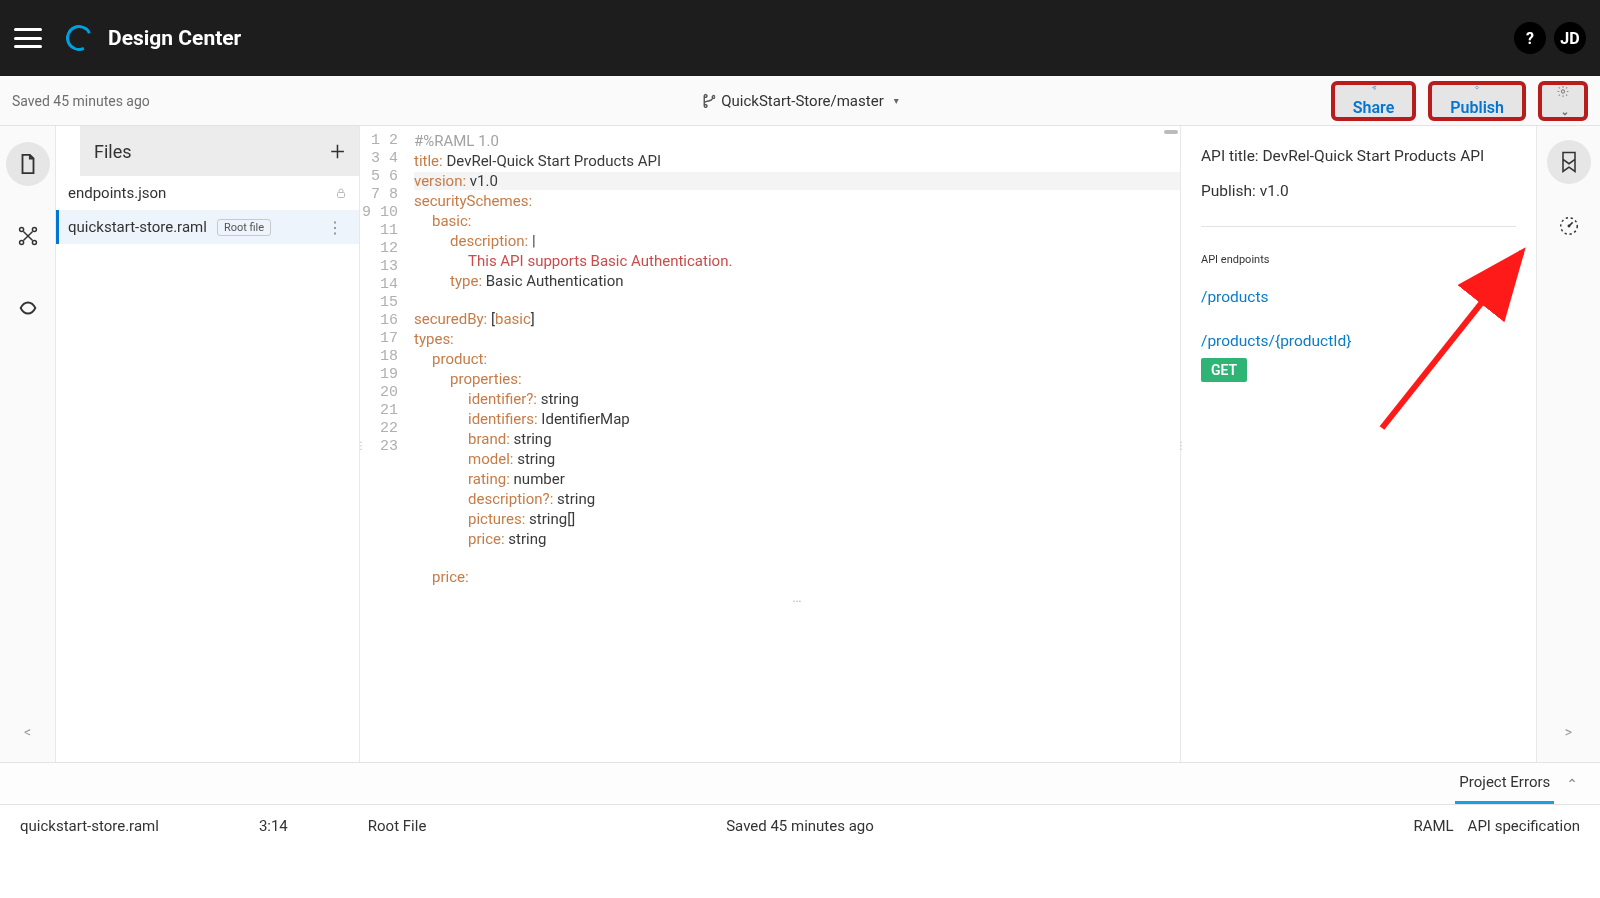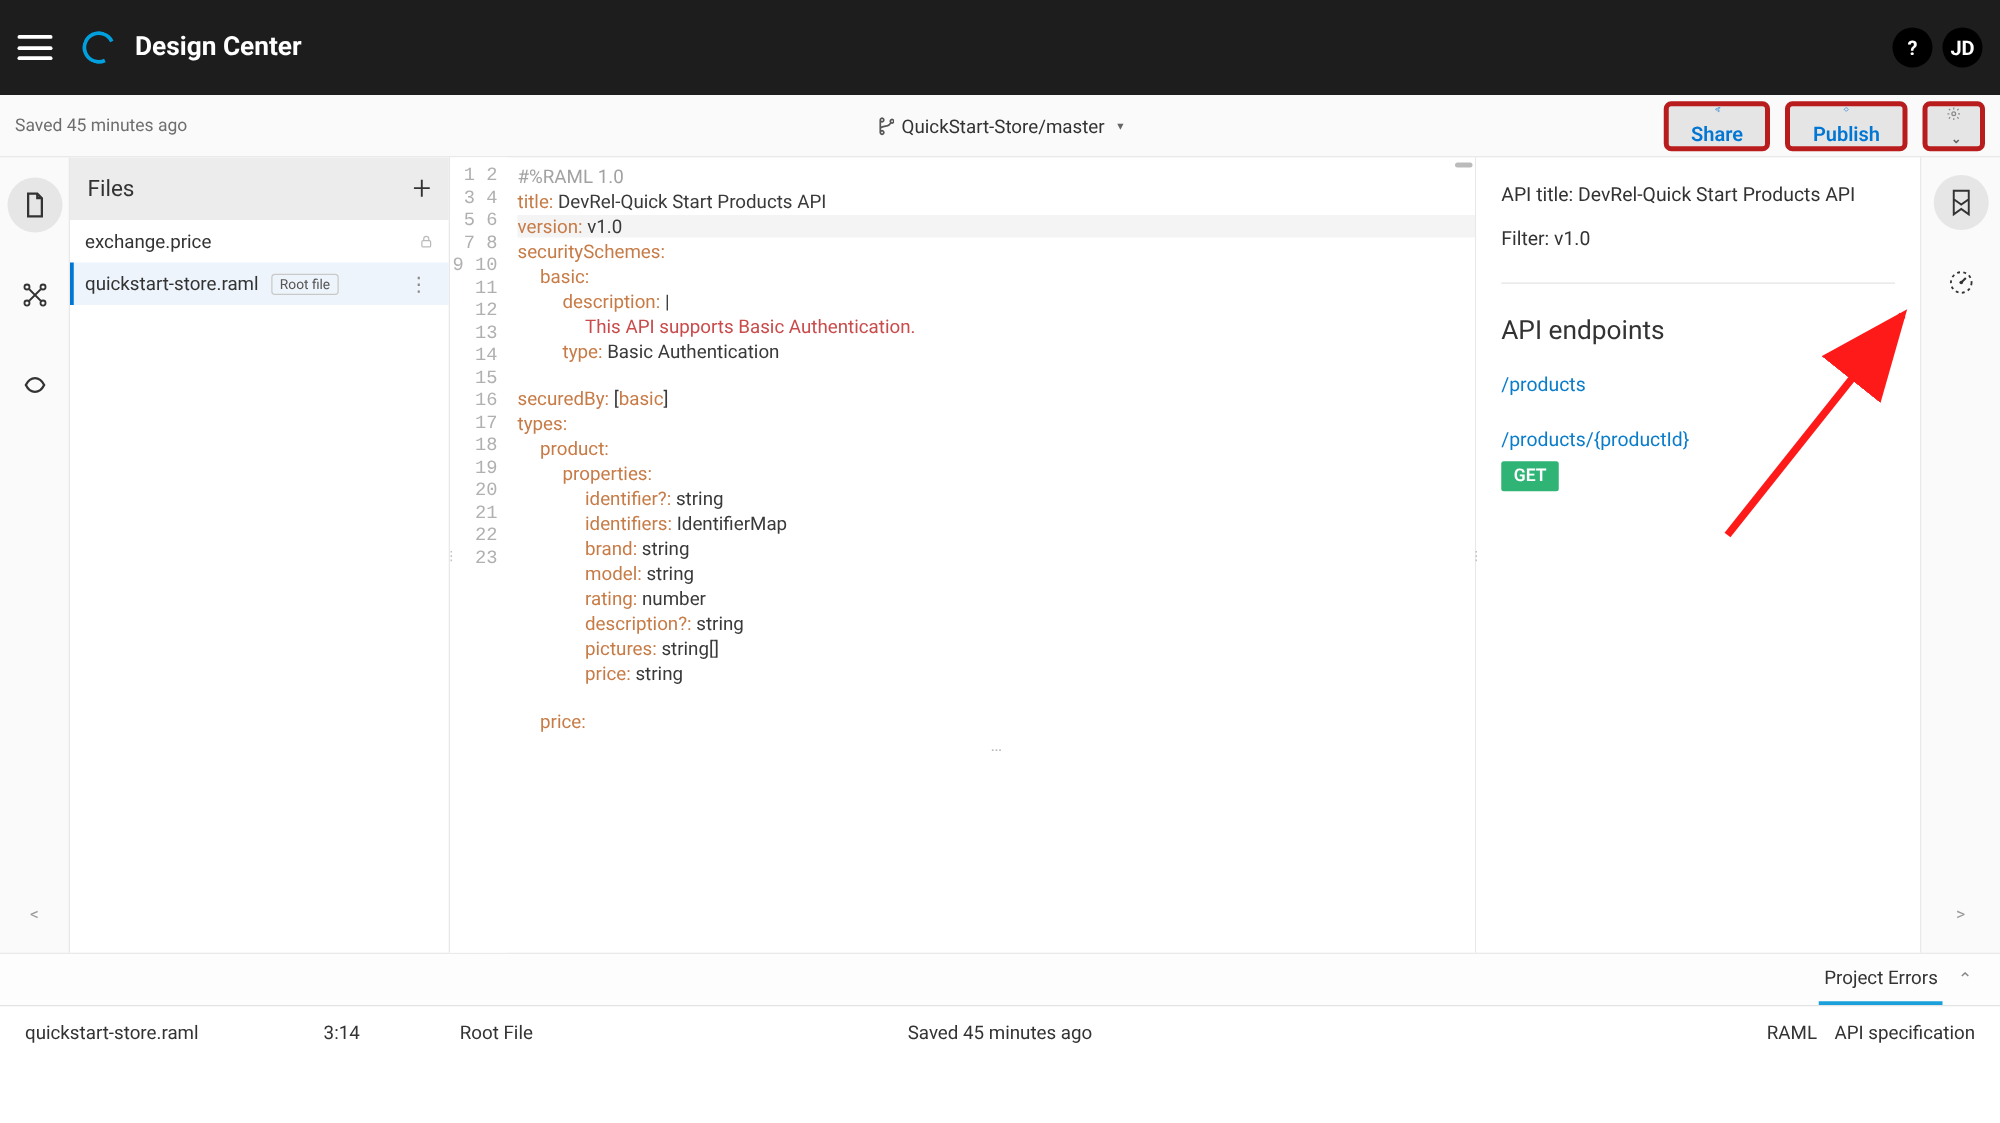--- a/index.html
+++ b/index.html
@@ -33,21 +33,21 @@
   .main { height: 636px; }
 
   
   .rail { width:56px; background:#fafafa; border-right:1px solid #e8e8e8; display:flex; flex-direction:column; align-items:center; padding-top:16px; gap:28px;}
   .rail-btn { width:44px; height:44px; border-radius:50%; display:flex; align-items:center; justify-content:center; cursor:pointer; color:#3a3a3a;}
   .rail-btn.active { background:#e6e6e6; }
   .rail-collapse { margin-top:auto; margin-bottom:16px; color:#999; font-size:14px; cursor:pointer; padding:6px;}
 
   
   .files { width: 304px; background:#fff; border-right:1px solid #e8e8e8; display:flex; flex-direction:column;}
-  .files-header { height:50px; background:#ececec; display:flex; align-items:center; padding:2px 14px; font-size:18px; color:#333;}
+  .files-header { height:50px; background:#ececec; display:flex; align-items:center; padding:2px 14px; font-size:18px; color:#333;margin-left:24px;}
   .files-header .plus { margin-left:auto; font-size:26px; color:#333; cursor:pointer; font-weight:300;}
   .filter-wrap { padding:10px 8px;}
   .filter-input { width:100%; height:34px; border:1px solid #dcdcdc; border-radius:5px; padding:0 10px 0 32px; font-size:15px; color:#333; background:#fff;}
   .filter-box { position:relative;}
   .filter-box .mag { position:absolute; left:10px; top:8px; color:#999; font-size:14px;}
   .file-item { height:34px; display:flex; align-items:center; padding:0 12px; font-size:15px; color:#333; cursor:pointer; position:relative;}
   .file-item.active { background:#eef4fb; }
   .file-item.active::before { content:""; position:absolute; left:0; top:0; bottom:0; width:3px; background:#0176d3;}
   .file-item .lock { margin-left:auto; color:#bbb; font-size:14px;}
   .root-badge { margin-left:10px; border:1px solid #c9c9c9; border-radius:3px; font-size:11px; padding:1px 6px; color:#555;}
@@ -70,21 +70,21 @@
   .doc-wrap { width:356px; display:flex; border-left:1px solid #e8e8e8;}
   .doc-panel { flex:1; background:#fff; display:flex; flex-direction:column;}
   .doc-header { height:60px; background:#ececec; display:flex; align-items:center; padding:0 16px; gap:16px;}
   .doc-header .menu-ic { color:#555; font-size:18px;}
   .doc-header .title { font-size:19px; color:#333;}
   .doc-header .shield { margin-left:auto; width:40px; height:40px; border:1px solid #d3d3d3; border-radius:50%; display:flex; align-items:center; justify-content:center; color:#555; background:#fff;}
   .doc-body { padding:20px 20px; font-size:15.5px; color:#333;}
   .doc-api-title { line-height:1.4; }
   .doc-version { margin-top:14px; color:#333;}
   .doc-hr { border:none; border-top:1px solid #e3e3e3; margin:26px 0;}
-  .doc-sec-head { color:#333; margin-bottom:22px; font-size:21px;}
+  .doc-sec-head { color:#333; margin-bottom:22px; font-size:11px;}
   .endpoint { color:#0a7cc9; margin-bottom:26px; display:block;}
   .method-badge { display:inline-block; background:#2fb475; color:#fff; font-size:14px; font-weight:600; padding:4px 10px; border-radius:2px;}
 
   
   .doc-rail { width:64px; background:#fafafa; border-left:1px solid #e8e8e8; display:flex; flex-direction:column; align-items:center; padding-top:14px; gap:20px; position:relative;}
   .doc-rail .circ { width:44px; height:44px; border-radius:50%; display:flex; align-items:center; justify-content:center; cursor:pointer; color:#3a3a3a;}
   .doc-rail .circ.active { background:#e6e6e6;}
   .doc-rail-collapse { margin-top:auto; margin-bottom:16px; color:#999; font-size:14px; cursor:pointer; padding:6px;}
 
   
@@ -184,21 +184,21 @@
     <div class="rail-collapse">&lt;</div>
   </div>
 
   <div class="files">
     <div class="files-header">
       <span>Files</span>
       <span class="plus">+</span>
     </div>
 
     <div class="file-item">
-      <span>exchange.price</span>
+      <span>endpoints.json</span>
       <span class="lock">
         <svg width="12" height="14" viewBox="0 0 24 24">
             <rect x="5" y="11" width="14" height="10" rx="2" fill="none" stroke="#bbb" stroke-width="2"></rect>
             <path fill="none" stroke="#bbb" stroke-width="2" d="M8 11V8a4 4 0 0 1 8 0v3"></path>
           </svg>
       </span>
     </div>
 
     <div class="file-item active">
       <span>quickstart-store.raml</span>
@@ -258,21 +258,21 @@
   <span class="tk-key">price:</span>
 <div class="ellipsis-fold">…</div></div>
     <div class="minimap-handle"></div>
     <div class="splitter-dots" style="right:-4px;">⋮</div>
   </div>
 
   <div class="doc-wrap">
     <div class="doc-panel">
       <div class="doc-body">
         <div class="doc-api-title">API title: DevRel-Quick Start Products API</div>
-        <div class="doc-version">Filter: v1.0</div>
+        <div class="doc-version">Publish: v1.0</div>
         <hr class="doc-hr">
         <div class="doc-sec-head">API endpoints</div>
         <a class="endpoint">/products</a>
         <a class="endpoint" style="margin-bottom:8px;">/products/{productId}</a>
         <span class="method-badge">GET</span>
       </div>
     </div>
   </div>
 
   <div class="doc-rail">

